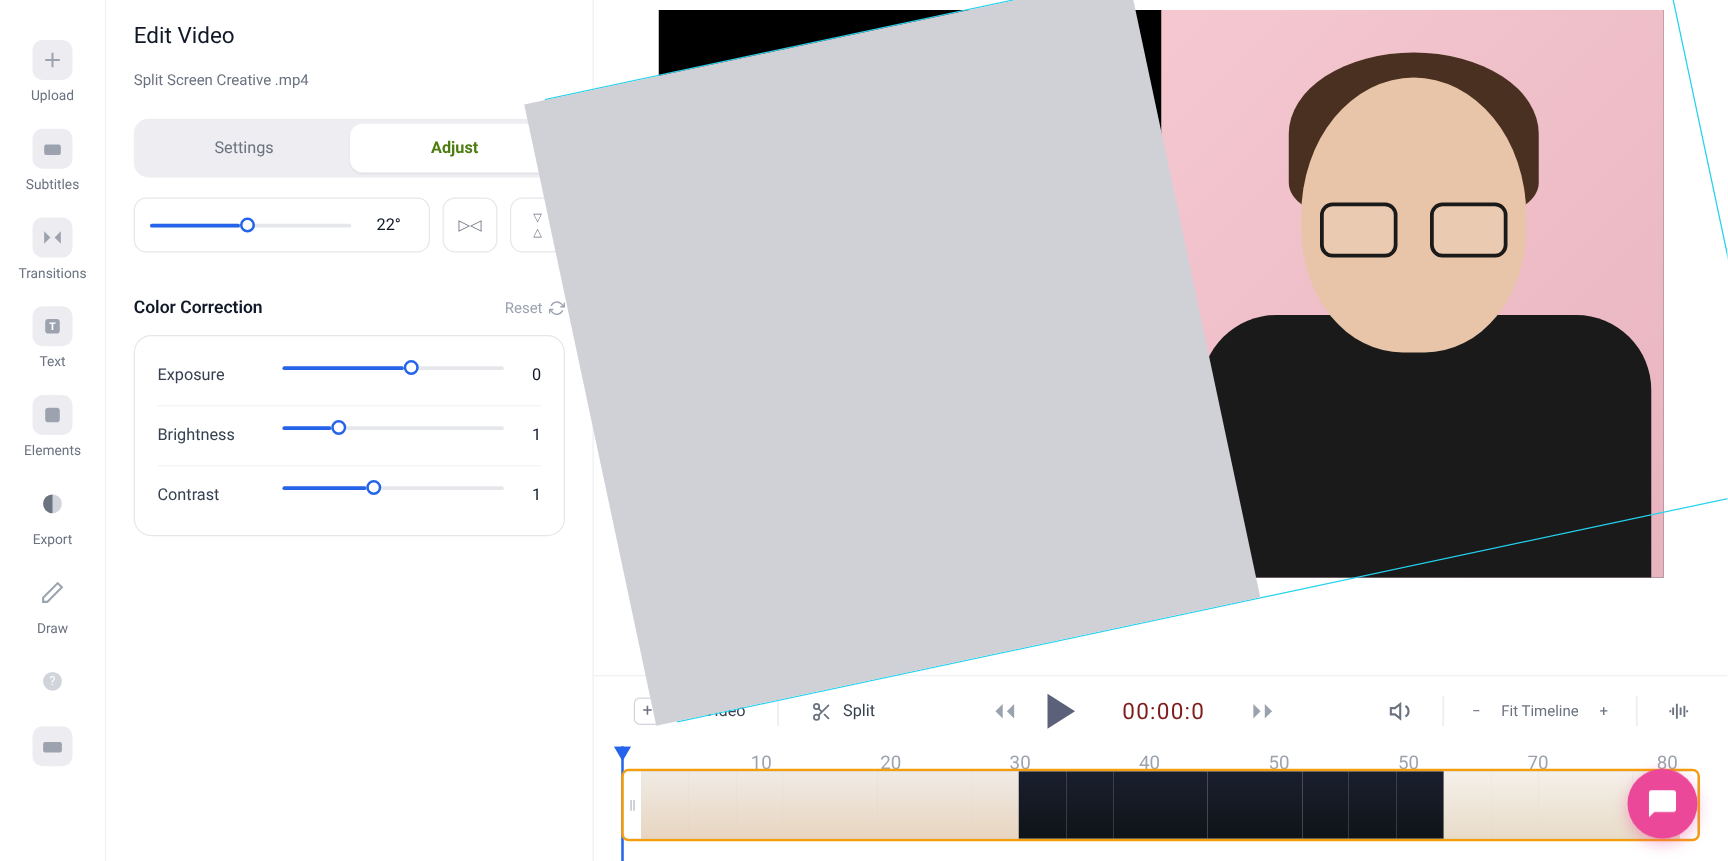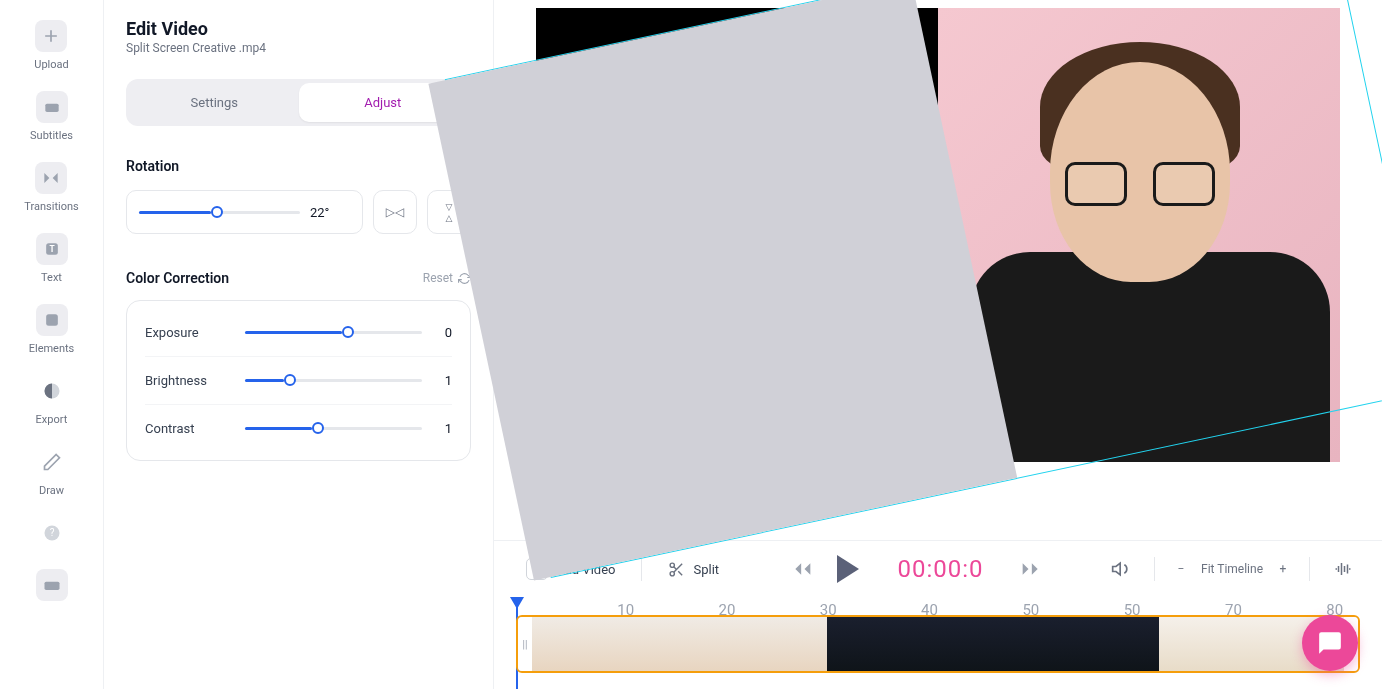--- a/index.html
+++ b/index.html
@@ -1,39 +1,39 @@
 <!DOCTYPE html>
 <html><head>
 <meta charset="utf-8">
 <style>
 *{margin:0;padding:0;box-sizing:border-box;font-family:-apple-system,BlinkMacSystemFont,"Segoe UI",Roboto,sans-serif}
 body{background:#fff;width:1382px;height:689px;overflow:hidden;display:flex;position:relative}
-.left-nav{width:104px;background:#fff;border-right:1px solid #eef0f3;display:flex;flex-direction:column;align-items:center;padding-top:16px;gap:12px}
+.left-nav{width:85px;background:#fff;border-right:1px solid #eef0f3;display:flex;flex-direction:column;align-items:center;padding-top:28px;gap:12px}
 .nav-item{display:flex;flex-direction:column;align-items:center;gap:6px;cursor:pointer;padding:4px}
 .nav-icon{width:32px;height:32px;background:#ededf1;border-radius:8px;display:flex;align-items:center;justify-content:center}
 .nav-icon svg{width:20px;height:20px}
 .nav-label{font-size:11px;color:#6b7280;text-align:center}
 .side-panel{width:390px;background:#fff;border-right:1px solid #eef0f3;overflow-y:auto;padding:18px 22px}
-.panel-title{font-size:18px;font-weight:700;color:#111827}
-.panel-subtitle{font-size:12px;color:#6b7280;margin-top:2px}
+.panel-title{font-size:18px;font-weight:400;color:#111827}
+.panel-subtitle{font-size:12px;color:#6b7280;margin-top:18px}
 .tabs{display:flex;margin-top:24px;background:#eeeef2;border-radius:12px;padding:4px}
 .tab{flex:1;text-align:center;padding:12px 0;font-size:13px;color:#6b7280;border-radius:10px;cursor:pointer}
-.tab.active{background:#fff;color:#a21caf;font-weight:400;box-shadow:0 1px 2px rgba(0,0,0,.06)}
+.tab.active{background:#fff;color:#4d7c0f;font-weight:700;box-shadow:0 1px 2px rgba(0,0,0,.06)}
 .section-title{font-size:14px;font-weight:600;color:#111827;margin-top:32px}
 .rotation-row{display:flex;gap:10px;margin-top:16px}
 .slider-box{flex:1;display:flex;align-items:center;border:1px solid #e5e7eb;border-radius:10px;padding:10px 12px;gap:10px}
 .slider-track{position:relative;flex:1;height:3px;background:#e5e7eb;border-radius:2px}
 .slider-fill{position:absolute;left:0;top:0;height:3px;background:#2563eb;border-radius:2px}
 .slider-thumb{position:absolute;top:-5px;width:12px;height:12px;background:#fff;border:2px solid #2563eb;border-radius:50%}
-.slider-val{font-size:13px;color:#111827;min-width:40px;text-align:left}
+.slider-val{font-size:13px;color:#111827;min-width:40px;text-align:center}
 .flip-btn{width:44px;height:44px;border:1px solid #e5e7eb;border-radius:10px;display:flex;align-items:center;justify-content:center;cursor:pointer;font-size:12px;color:#6b7280}
 .reset-row{display:flex;justify-content:space-between;align-items:center;margin-top:36px}
 .reset{font-size:12px;color:#9ca3af;display:flex;align-items:center;gap:5px;cursor:pointer}
 .cc-card{border:1px solid #e5e7eb;border-radius:14px;margin-top:14px;padding:8px 18px}
-.cc-row{display:flex;align-items:center;padding:16px 0;border-bottom:1px solid #f3f4f6}
+.cc-row{display:flex;padding:16px 0;border-bottom:1px solid #f3f4f6}
 .cc-row:last-child{border-bottom:none}
 .cc-label{width:90px;font-size:13px;color:#374151}
 .cc-slider{flex:1;position:relative;height:3px;background:#e5e7eb;border-radius:2px;margin:0 10px}
 .cc-val{width:20px;text-align:right;font-size:13px;color:#111827}
 .main{flex:1;display:flex;flex-direction:column}
 .top-bar{height:62px;display:flex;align-items:center;padding:0 20px;gap:16px}
 .proj-title{font-size:14px;color:#6b7280;flex:1}
 .icon-btn{width:34px;height:34px;display:flex;align-items:center;justify-content:center;cursor:pointer;color:#6b7280}
 .vdiv{width:1px;height:24px;background:#e5e7eb;margin:0 6px}
 .export-btn{background:#111827;color:#fff;padding:11px 24px;border-radius:22px;font-size:13px;font-weight:500;display:flex;align-items:center;gap:14px;cursor:pointer}
@@ -48,21 +48,21 @@
 .person-body{position:absolute;bottom:0;left:20px;width:360px;height:220px;background:#1a1a1a;border-radius:60px 60px 0 0}
 .glasses{position:absolute;top:130px;left:115px;width:150px;height:44px}
 .lens{position:absolute;width:62px;height:44px;border:3px solid #1a1a1a;border-radius:10px;background:rgba(255,255,255,.1)}
 .lens.r{right:0}
 .bottom-panel{border-top:1px solid #eef0f3}
 .controls{height:56px;display:flex;align-items:center;padding:0 22px;gap:10px}
 .ctrl-btn{display:flex;align-items:center;gap:8px;padding:6px 10px;cursor:pointer;font-size:13px;color:#374151}
 .plus-sq{width:22px;height:22px;border:1px solid #d1d5db;border-radius:5px;display:flex;align-items:center;justify-content:center;font-size:14px;color:#6b7280}
 .spacer{flex:1}
 .play-btn{width:0;height:0;border-left:22px solid #5b6178;border-top:14px solid transparent;border-bottom:14px solid transparent;cursor:pointer;margin:0 8px}
-.time{font-size:24px;color:#ec4899;letter-spacing:1px;margin:0 20px}
+.time{font-size:18px;color:#7f1d1d;letter-spacing:1px;margin:0 20px}
 .zoom{display:flex;align-items:center;gap:10px;font-size:12px;color:#6b7280}
 .zbtn{width:20px;height:20px;display:flex;align-items:center;justify-content:center;cursor:pointer}
 .timeline{height:92px;padding:0 22px;position:relative}
 .ruler{height:18px;display:flex;font-size:15px;color:#9ca3af;position:relative}
 .ruler span{position:absolute;top:4px}
 .track-container{position:relative;height:58px;border:2px solid #f59e0b;border-radius:6px;background:#d1d5db;display:flex;align-items:center;overflow:hidden}
 .handle{width:14px;height:100%;background:#fff;display:flex;align-items:center;justify-content:center;color:#9ca3af;font-size:10px;flex-shrink:0}
 .clip-area{flex:1;height:100%;display:flex}
 .thumb{height:100%;flex:1}
 .thumb.a{background:linear-gradient(#f0ebe5,#e8d5c0)}
@@ -152,21 +152,20 @@
 </div>
 
 <div class="side-panel">
   <div class="panel-title">Edit Video</div>
   <div class="panel-subtitle">Split Screen Creative .mp4</div>
   <div class="tabs">
     <div class="tab">Settings</div>
     <div class="tab active">Adjust</div>
   </div>
 
-  <div class="section-title">Rotation</div>
   <div class="rotation-row">
     <div class="slider-box">
       <div class="slider-track">
           <div class="slider-fill" style="width:45%"></div>
           <div class="slider-thumb" style="left:45%"></div>
         </div>
       <span class="slider-val">22°</span>
     </div>
     <div class="flip-btn">
         <span>▷◁</span>

